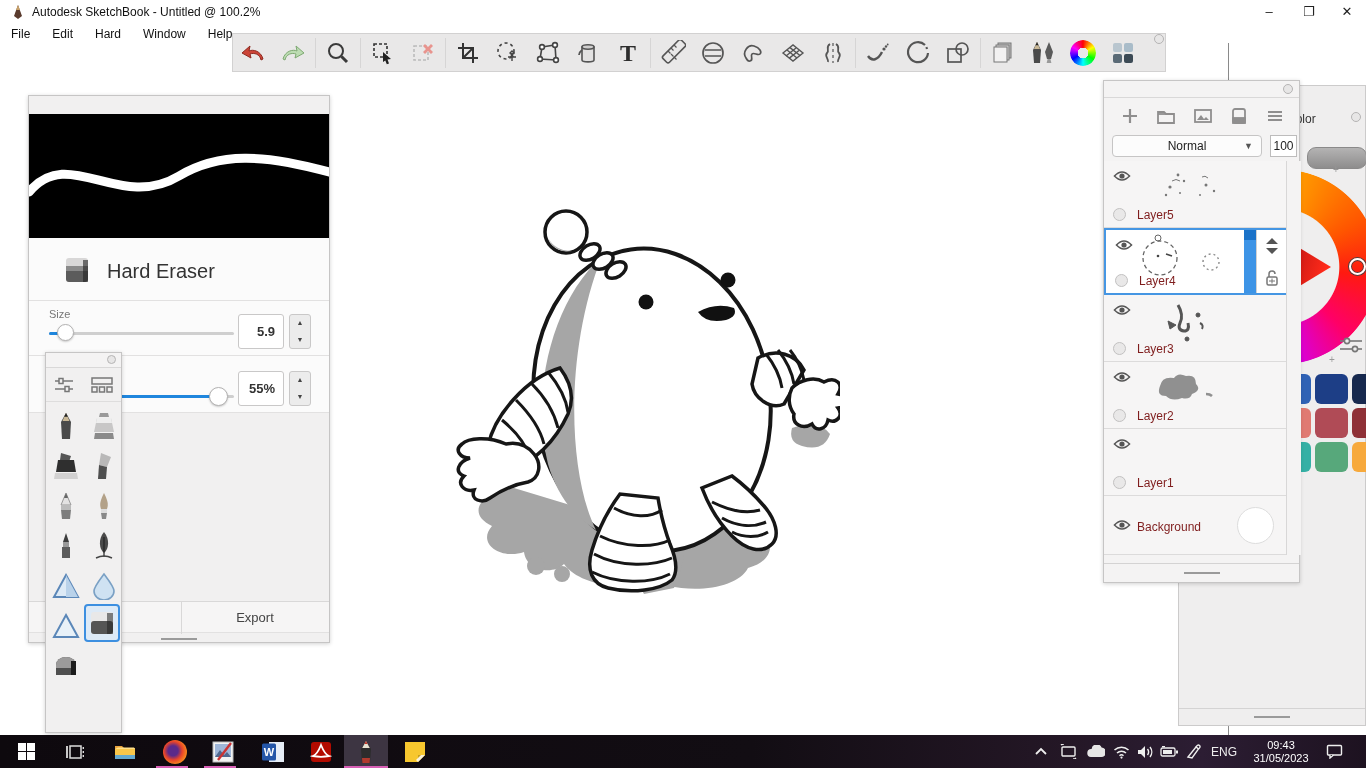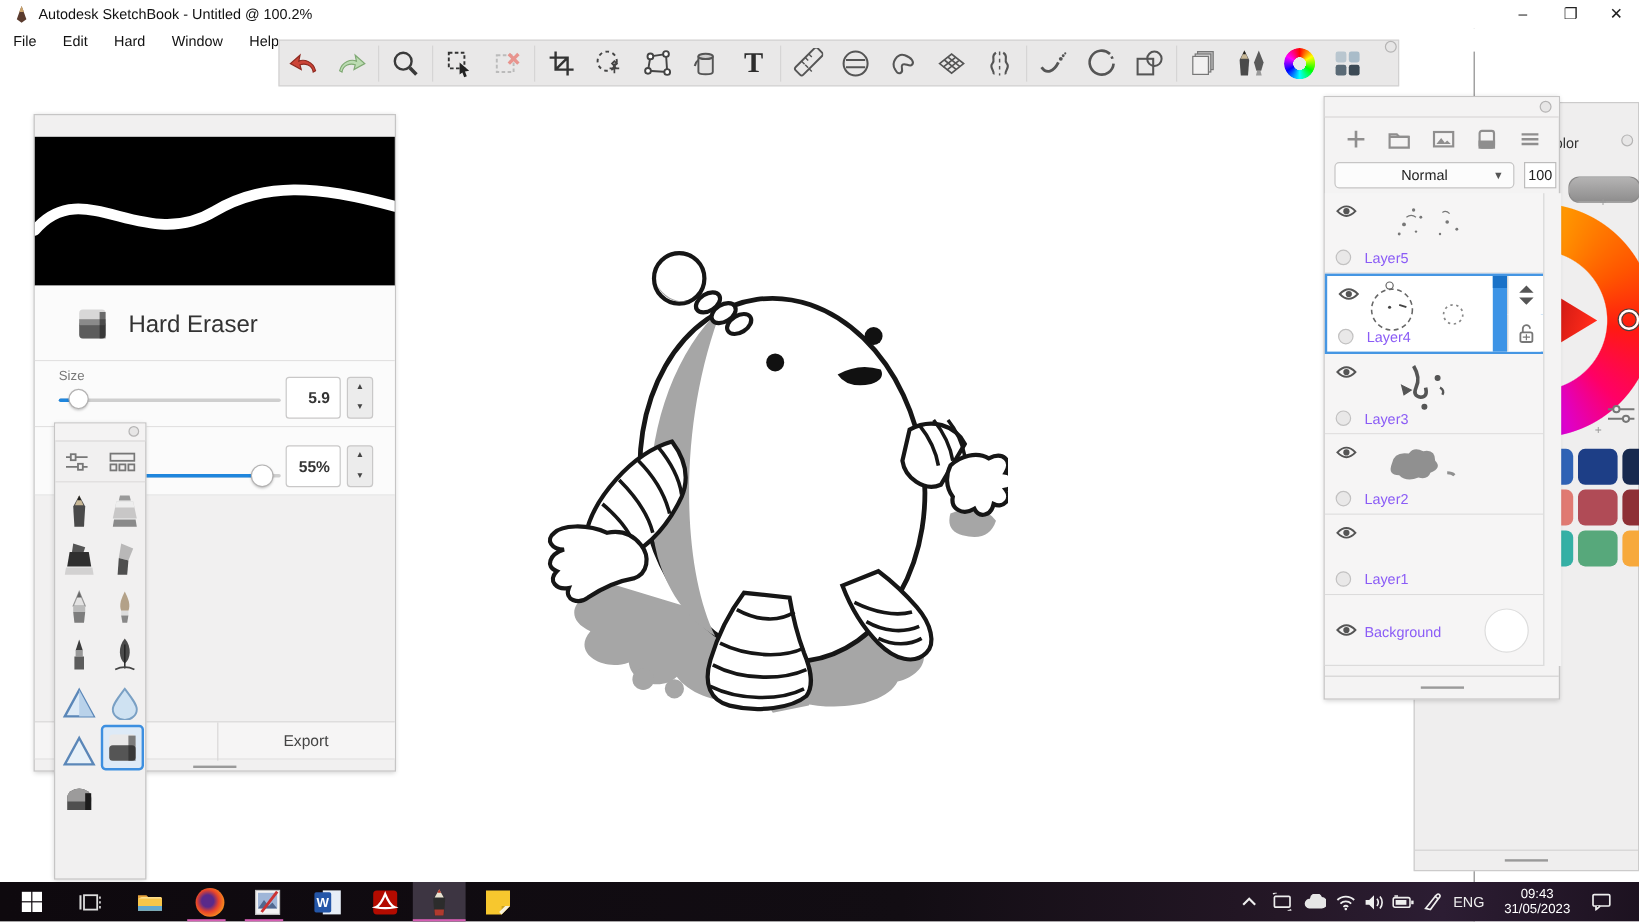--- a/index.html
+++ b/index.html
@@ -53,21 +53,21 @@
   #layers { left:1103px; top:80px; width:197px; height:503px; background:#f4f3f3; }
   #ltools { position:absolute; left:0; top:17px; width:197px; height:35px; display:flex;
     align-items:center; justify-content:space-between; padding:0 16px; }
   #blendrow { position:absolute; left:0; top:52px; width:197px; height:28px; }
   #blendsel { position:absolute; left:8px; top:2px; width:150px; height:22px; background:#fcfcfc;
     border:1px solid #c6c5c5; border-radius:4px; font-size:12px; color:#222; text-align:center; line-height:20px; }
   #blendsel .caret { position:absolute; right:8px; top:0; font-size:9px; color:#555; line-height:20px; }
   #lopacity { position:absolute; left:166px; top:2px; width:27px; height:22px; background:#fff;
     border:1px solid #bdbcbc; font-size:12px; color:#222; text-align:center; line-height:20px; }
   .lrow { position:absolute; left:0; width:182px; height:67px; background:#f6f5f5; border-bottom:1px solid #dcdbdb; }
-  .lrow .lname { position:absolute; left:33px; bottom:5px; font-size:12px; color:#8b5cf6; }
+  .lrow .lname { position:absolute; left:33px; bottom:5px; font-size:12px; color:#7f1d1d; }
   .eye { position:absolute; left:9px; top:8px; }
   .radio { position:absolute; left:9px; bottom:6px; width:13px; height:13px; border-radius:50%;
     background:#e9e8e8; border:1px solid #c2c1c1; }
   #gutter { position:absolute; left:182px; top:80px; width:15px; height:394px; border-left:1px solid #d8d7d7; background:#f4f3f3; }
   #lrow-sel { border:2px solid #4596e3; background:#fff; }
   #selbar { position:absolute; left:138px; top:0px; width:12px; height:63px; background:#3d94e6; }
   #selbar .cap { position:absolute; left:0; top:0; width:12px; height:10px; background:#1a72c8; }
   .selctl { position:absolute; left:150px; width:30px; height:32px; border-left:1px solid #d2d1d1;
     display:flex; align-items:center; justify-content:center; background:#fff; }
 

